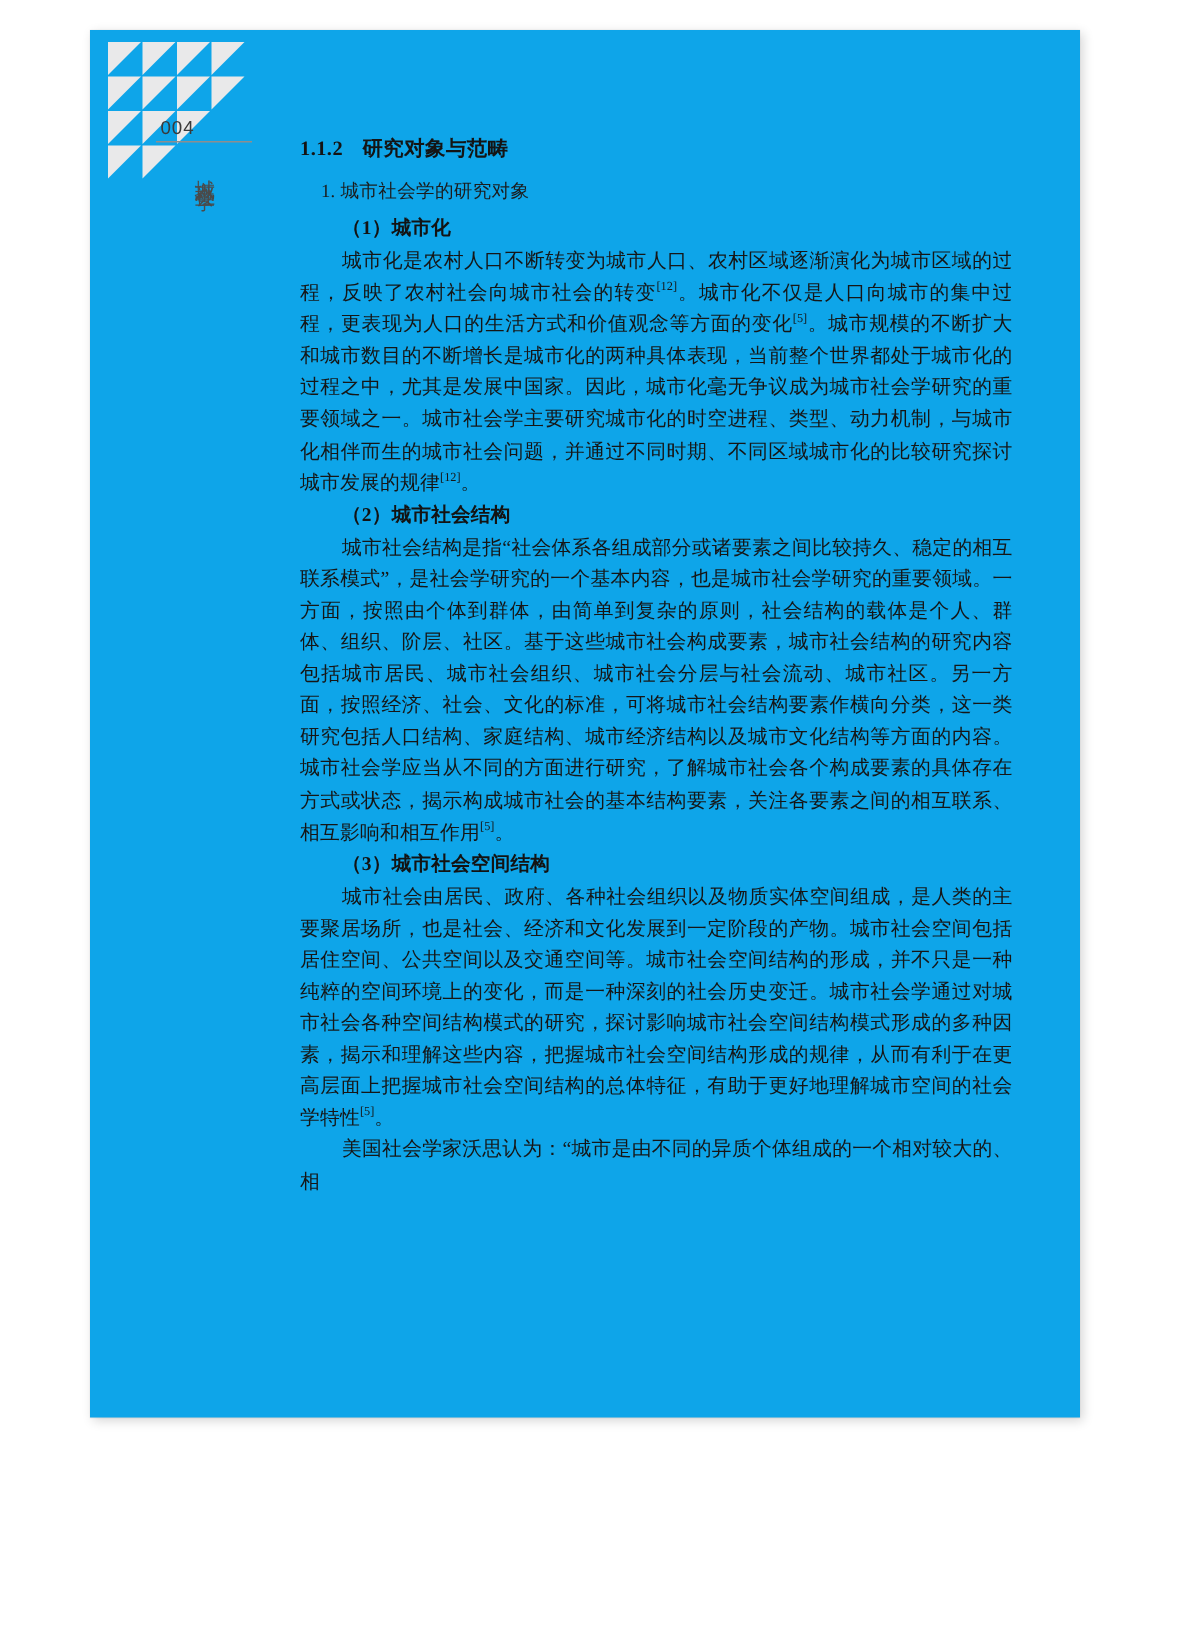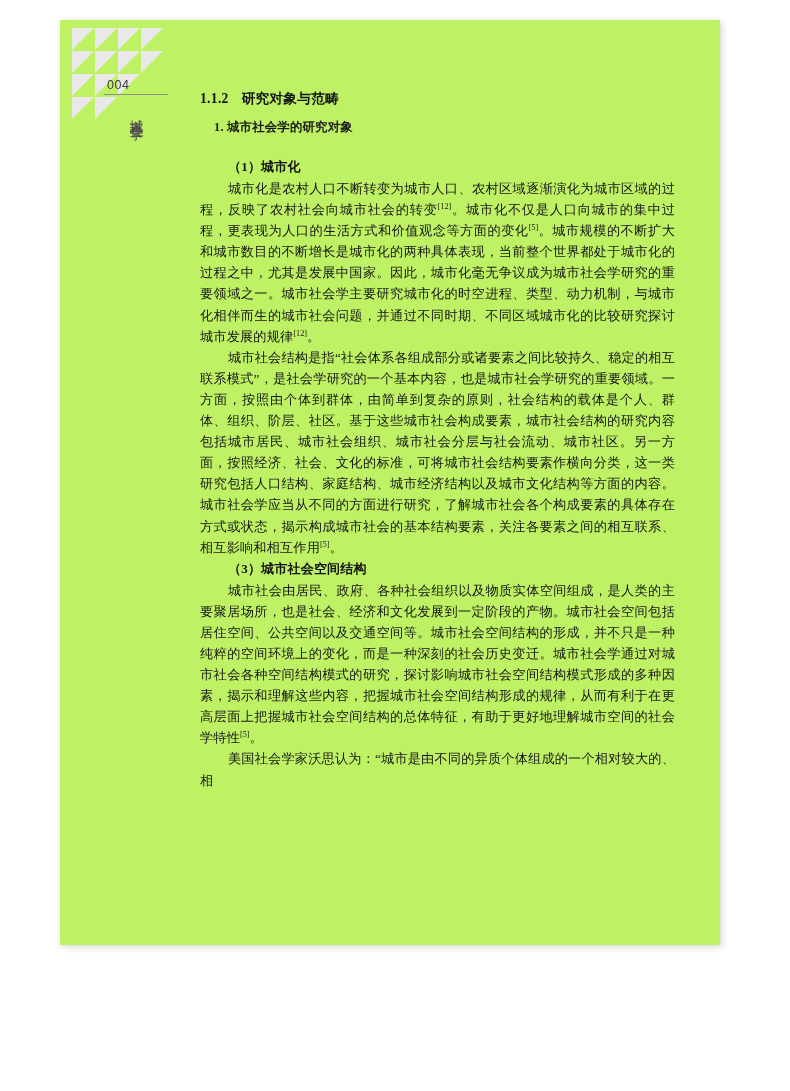--- a/index.html
+++ b/index.html
@@ -15,21 +15,21 @@
     position: relative;
   }
 
   
   #page-sheet {
     position: absolute;
     left: 60px;
     top: 20px;
     width: 660px;
     height: 925px;
-    background: #bef264;
+    background: #0ea5e9;
     box-shadow: 2px 2px 7px rgba(0,0,0,0.16), 0 0 1px rgba(0,0,0,0.10);
   }
 
   
   #corner-ornament {
     position: absolute;
     left: 12px;
     top: 8px;
     width: 92px;
     height: 92px;
@@ -90,23 +90,23 @@
     margin: 0 0 11px 0;
     letter-spacing: 0.3px;
   }
   h2.section-heading .num {
     margin-right: 13px;
   }
 
   h3.sub-heading {
     font-family: "Liberation Serif", "DejaVu Serif", serif;
     font-size: 12.4px;
-    font-weight: bold;
+    font-weight: normal;
     color: #1c1c1c;
-    margin: 0 0 22px 0;
+    margin: 0 0 7px 0;
     padding-left: 14px;
     letter-spacing: 0.2px;
   }
 
   h4.item-heading {
     font-family: Liberation Serif, serif;
     font-size: 13px;
     font-weight: bold;
     color: #131313;
     margin: 2px 0 2px 0;
@@ -171,20 +171,21 @@
     <h2 class="section-heading">
       <span class="num">1.1.2</span><span>研究对象与范畴</span>
     </h2>
 
     <h3 class="sub-heading">1. 城市社会学的研究对象</h3>
 
 
     <h4 class="item-heading">（1）城市化</h4>
     <p class="body-text"><span>城市化是农村人口不断转变为城市人口、农村区域逐渐演化为城市区域的过程，反映了农村社会向城市社会的转变</span><sup class="cite">[12]</sup><span>。城市化不仅是人口向城市的集中过程，更表现为人口的生活方式和价值观念等方面的变化</span><sup class="cite">[5]</sup><span>。城市规模的不断扩大和城市数目的不断增长是城市化的两种具体表现，当前整个世界都处于城市化的过程之中，尤其是发展中国家。因此，城市化毫无争议成为城市社会学研究的重要领域之一。城市社会学主要研究城市化的时空进程、类型、动力机制，与城市化相伴而生的城市社会问题，并通过不同时期、不同区域城市化的比较研究探讨城市发展的规律</span><sup class="cite">[12]</sup><span>。</span></p>
 
+    <h4 class="item-heading">（2）城市社会结构</h4>
     <p class="body-text"><span>城市社会结构是指“社会体系各组成部分或诸要素之间比较持久、稳定的相互联系模式”，是社会学研究的一个基本内容，也是城市社会学研究的重要领域。一方面，按照由个体到群体，由简单到复杂的原则，社会结构的载体是个人、群体、组织、阶层、社区。基于这些城市社会构成要素，城市社会结构的研究内容包括城市居民、城市社会组织、城市社会分层与社会流动、城市社区。另一方面，按照经济、社会、文化的标准，可将城市社会结构要素作横向分类，这一类研究包括人口结构、家庭结构、城市经济结构以及城市文化结构等方面的内容。城市社会学应当从不同的方面进行研究，了解城市社会各个构成要素的具体存在方式或状态，揭示构成城市社会的基本结构要素，关注各要素之间的相互联系、相互影响和相互作用</span><sup class="cite">[5]</sup><span>。</span></p>
 
     <h4 class="item-heading">（3）城市社会空间结构</h4>
     <p class="body-text"><span>城市社会由居民、政府、各种社会组织以及物质实体空间组成，是人类的主要聚居场所，也是社会、经济和文化发展到一定阶段的产物。城市社会空间包括居住空间、公共空间以及交通空间等。城市社会空间结构的形成，并不只是一种纯粹的空间环境上的变化，而是一种深刻的社会历史变迁。城市社会学通过对城市社会各种空间结构模式的研究，探讨影响城市社会空间结构模式形成的多种因素，揭示和理解这些内容，把握城市社会空间结构形成的规律，从而有利于在更高层面上把握城市社会空间结构的总体特征，有助于更好地理解城市空间的社会学特性</span><sup class="cite">[5]</sup><span>。</span></p>
 
     <p class="body-text"><span>美国社会学家沃思认为：“城市是由不同的异质个体组成的一个相对较大的、相</span></p>
 
   </div>
 </div>
 

